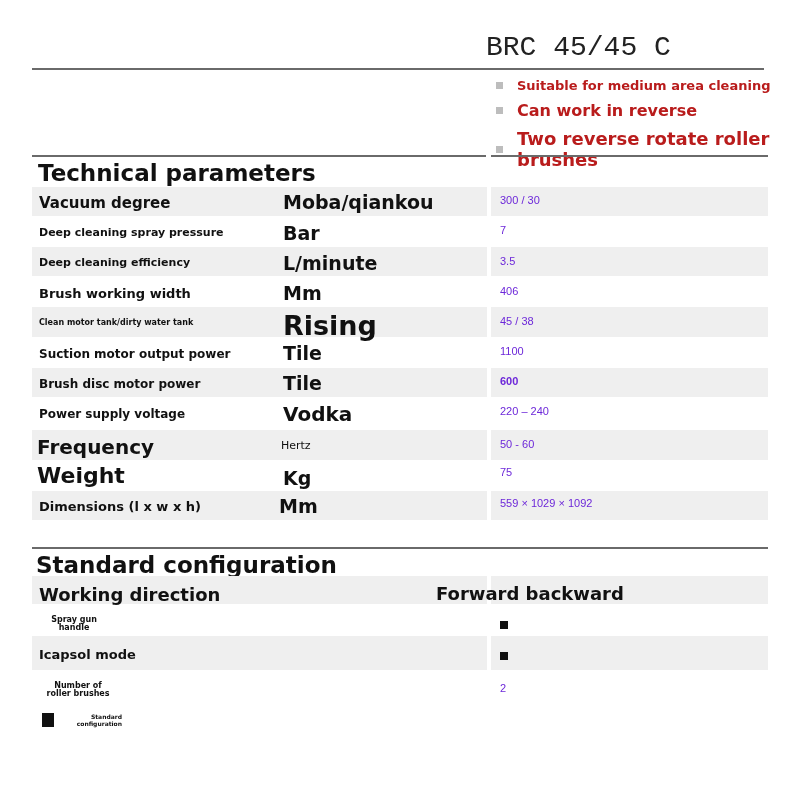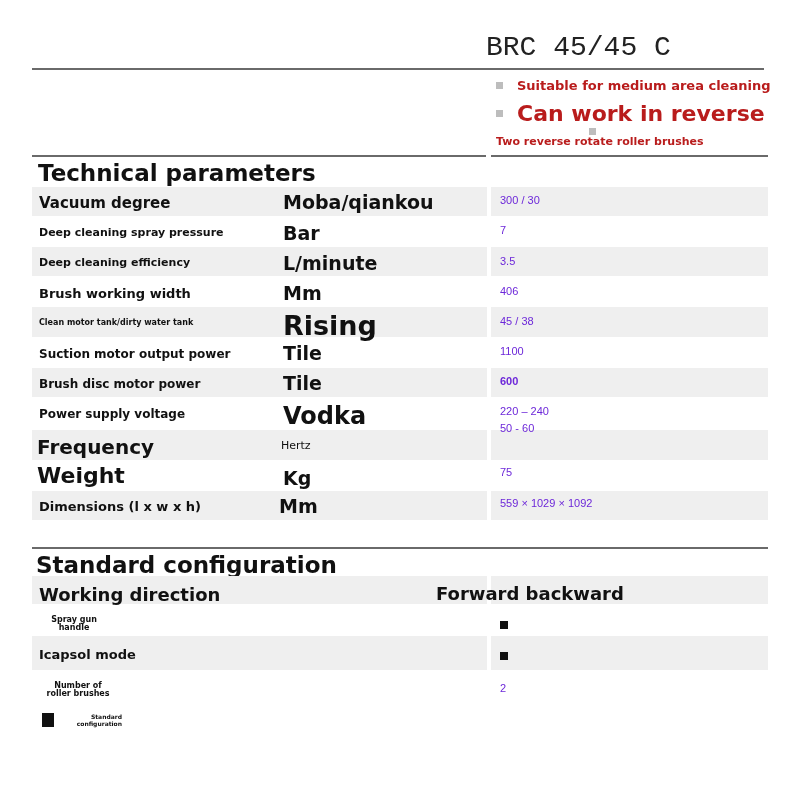--- a/index.html
+++ b/index.html
@@ -20,25 +20,25 @@
 </head>
 <body>
 
 <div class="abs model">BRC 45/45 C</div>
 <div class="abs hline" style="left:32px; top:68px; width:732px;"></div>
 
 <div class="abs feature" style="top:78px; font-size:13px;">
   <span class="bullet"></span>
   <span>Suitable for medium area cleaning</span>
 </div>
-<div class="abs feature" style="top:101px; font-size:22px;">
+<div class="abs feature" style="top:101px; font-size:16px;">
   <span class="bullet"></span>
   <span>Can work in reverse</span>
 </div>
-<div class="abs feature" style="top:128px; font-size:11px;flex-direction:column;">
+<div class="abs feature" style="top:128px; font-size:18px;">
   <span class="bullet"></span>
   <span>Two reverse rotate roller brushes</span>
 </div>
 
 <div class="abs hline" style="left:32px; top:155px; width:454px;"></div>
 <div class="abs hline" style="left:491px; top:155px; width:277px;"></div>
 
 <div class="abs section-title" style="top:160px; font-size:23px;">Technical parameters</div>
 
 <div class="band" style="left:32px; top:187px; width:455px; height:29px;"></div>
@@ -76,26 +76,26 @@
 
 <div class="row-label" style="top:347px; font-size:12px;">Suction motor output power</div>
 <div class="row-unit" style="top:342px; font-size:19px;">Tile</div>
 <div class="row-value" style="top:345px;">1100</div>
 
 <div class="row-label" style="top:377px; font-size:12px;">Brush disc motor power</div>
 <div class="row-unit" style="top:372px; font-size:19px;">Tile</div>
 <div class="row-value" style="top:375px;font-weight:bold;">600</div>
 
 <div class="row-label" style="top:407px; font-size:12px;">Power supply voltage</div>
-<div class="row-unit" style="top:402px; font-size:24px;">Vodka</div>
+<div class="row-unit" style="top:402px; font-size:20px;">Vodka</div>
 <div class="row-value" style="top:405px;">220 – 240</div>
 
 <div class="row-label" style="top:435px; left:37px; font-size:20px;">Frequency</div>
 <div class="row-unit" style="top:439px; left:281px; font-size:11px; font-weight:normal;">Hertz</div>
-<div class="row-value" style="top:422px;">50 - 60</div>
+<div class="row-value" style="top:438px;">50 - 60</div>
 
 <div class="row-label" style="top:463px; left:37px; font-size:22px;">Weight</div>
 <div class="row-unit" style="top:467px; font-size:19px;text-align:center;">Kg</div>
 <div class="row-value" style="top:466px;">75</div>
 
 <div class="row-label" style="top:499px; font-size:13px;">Dimensions (l x w x h)</div>
 <div class="row-unit" style="top:495px; left:279px; font-size:19px;">Mm</div>
 <div class="row-value" style="top:497px;">559 × 1029 × 1092</div>
 
 <div class="abs hline" style="left:32px; top:547px; width:736px;"></div>

